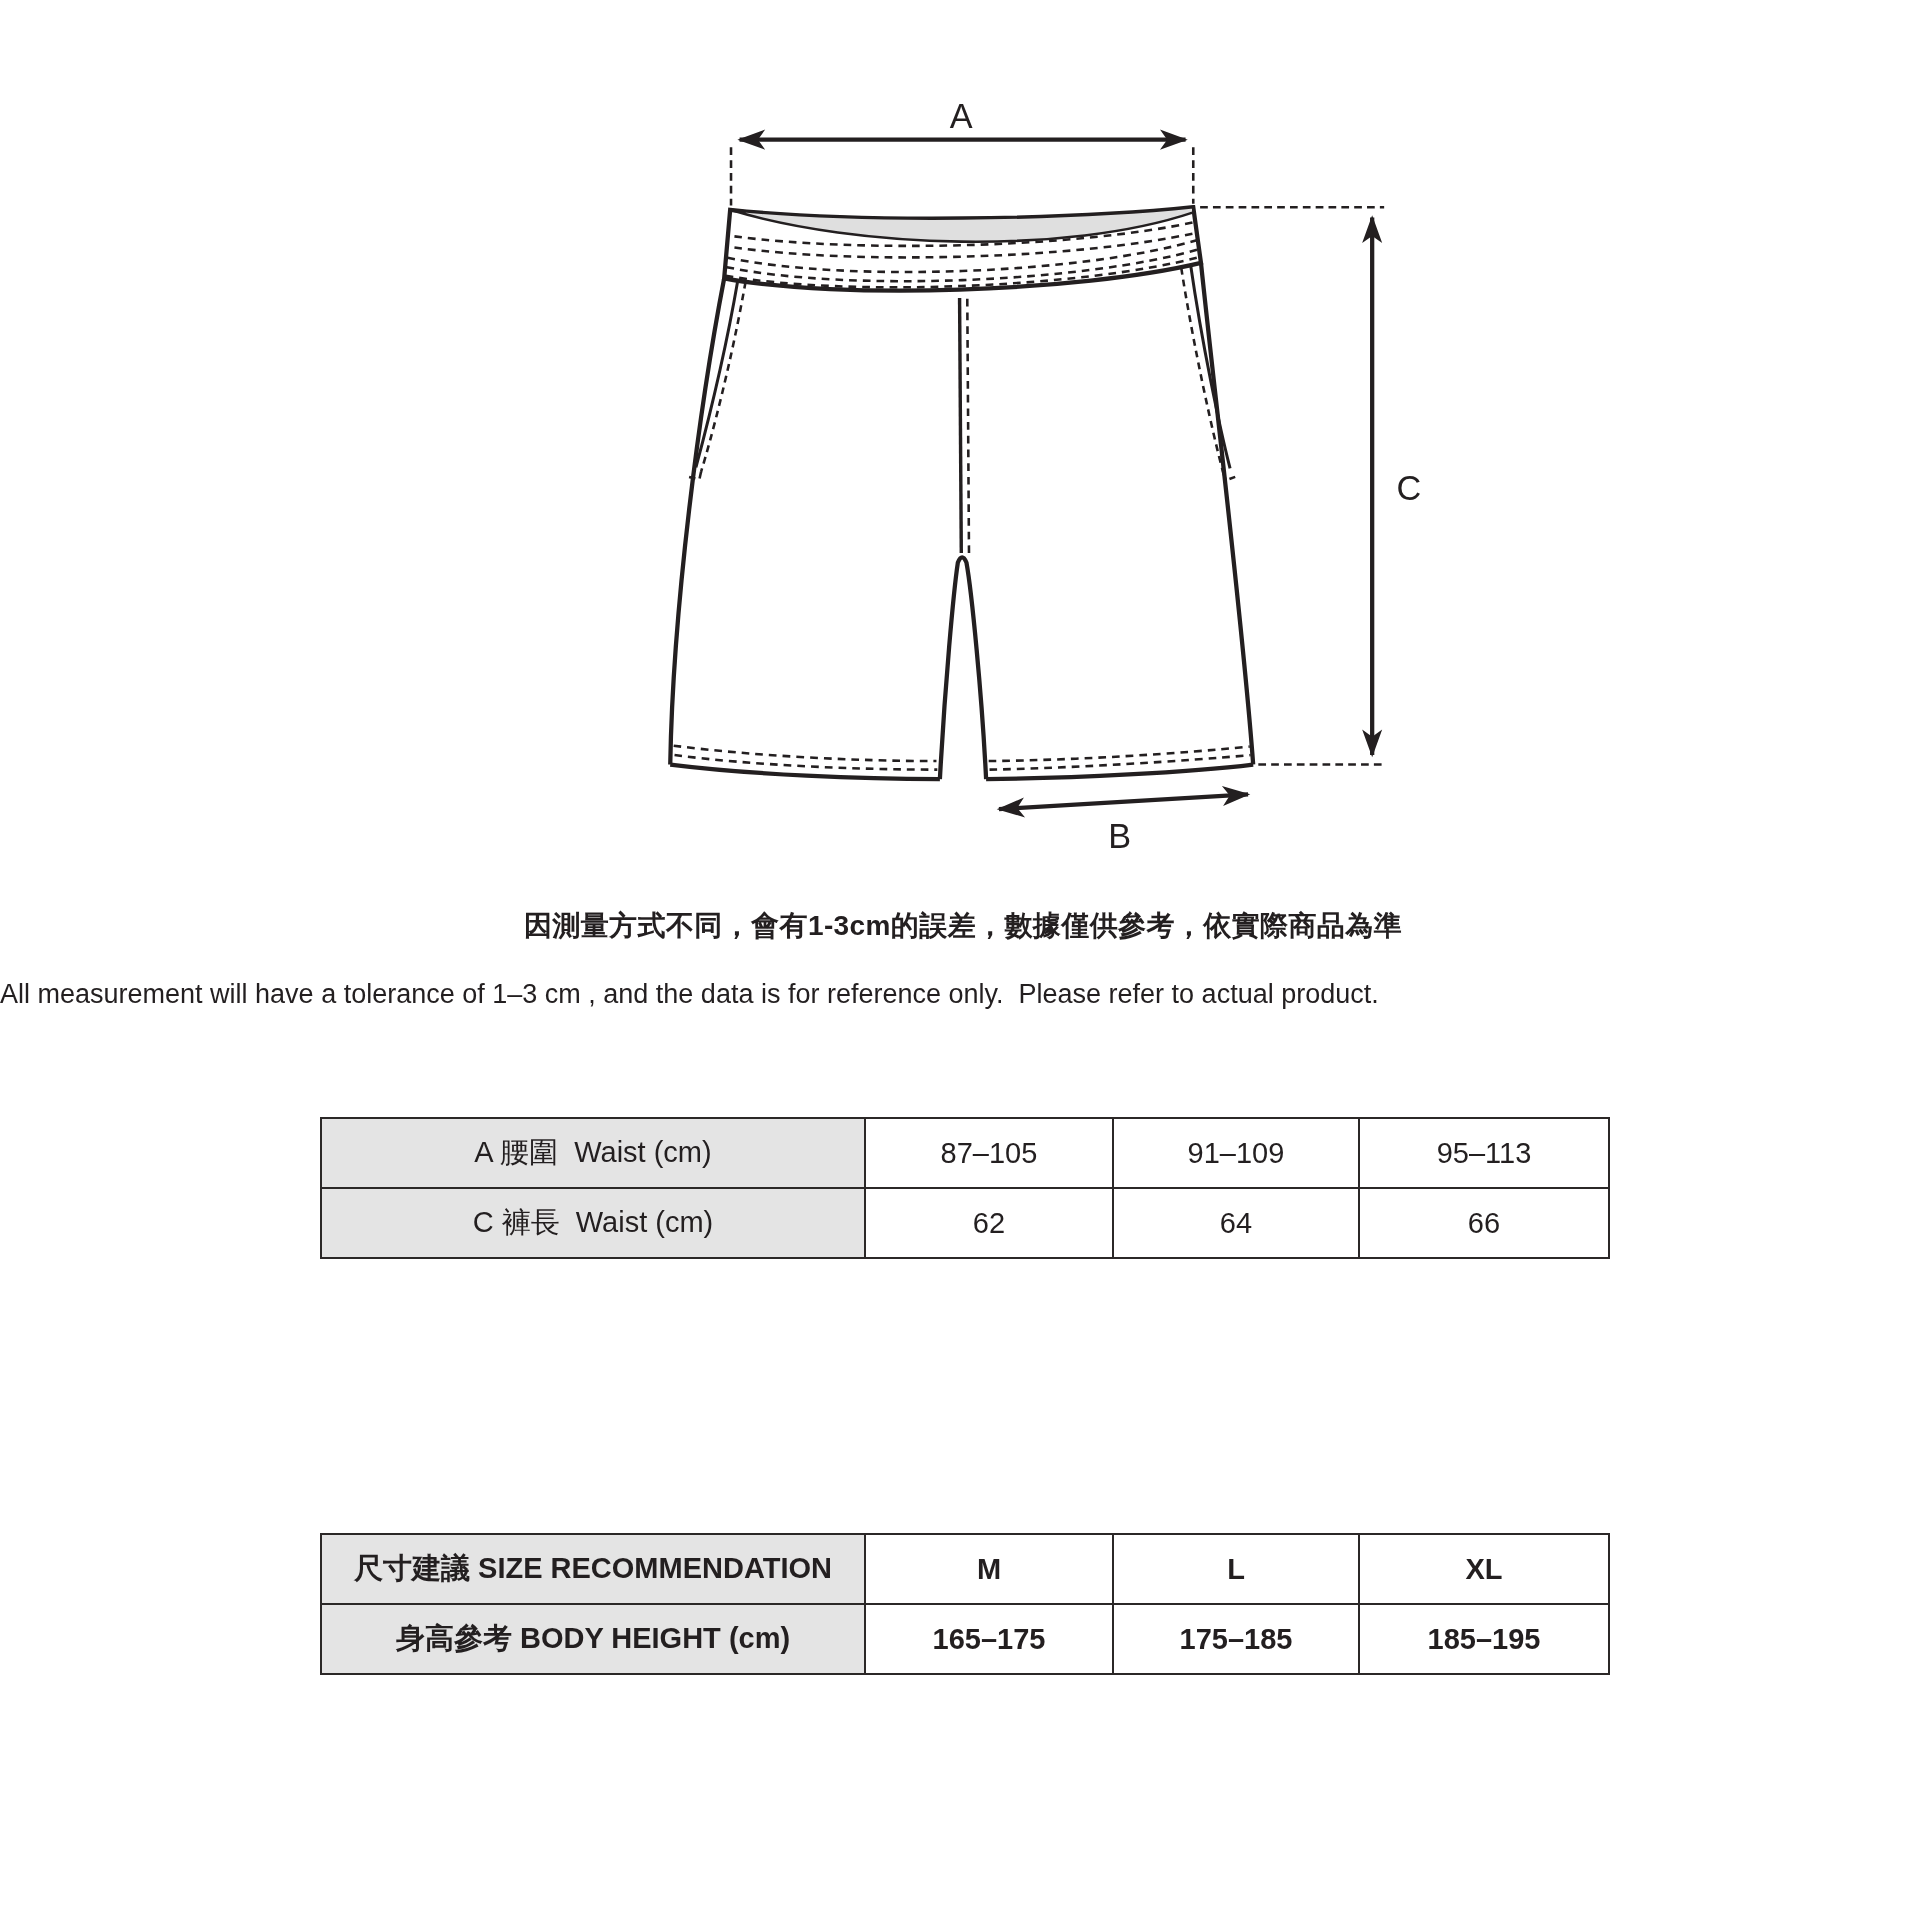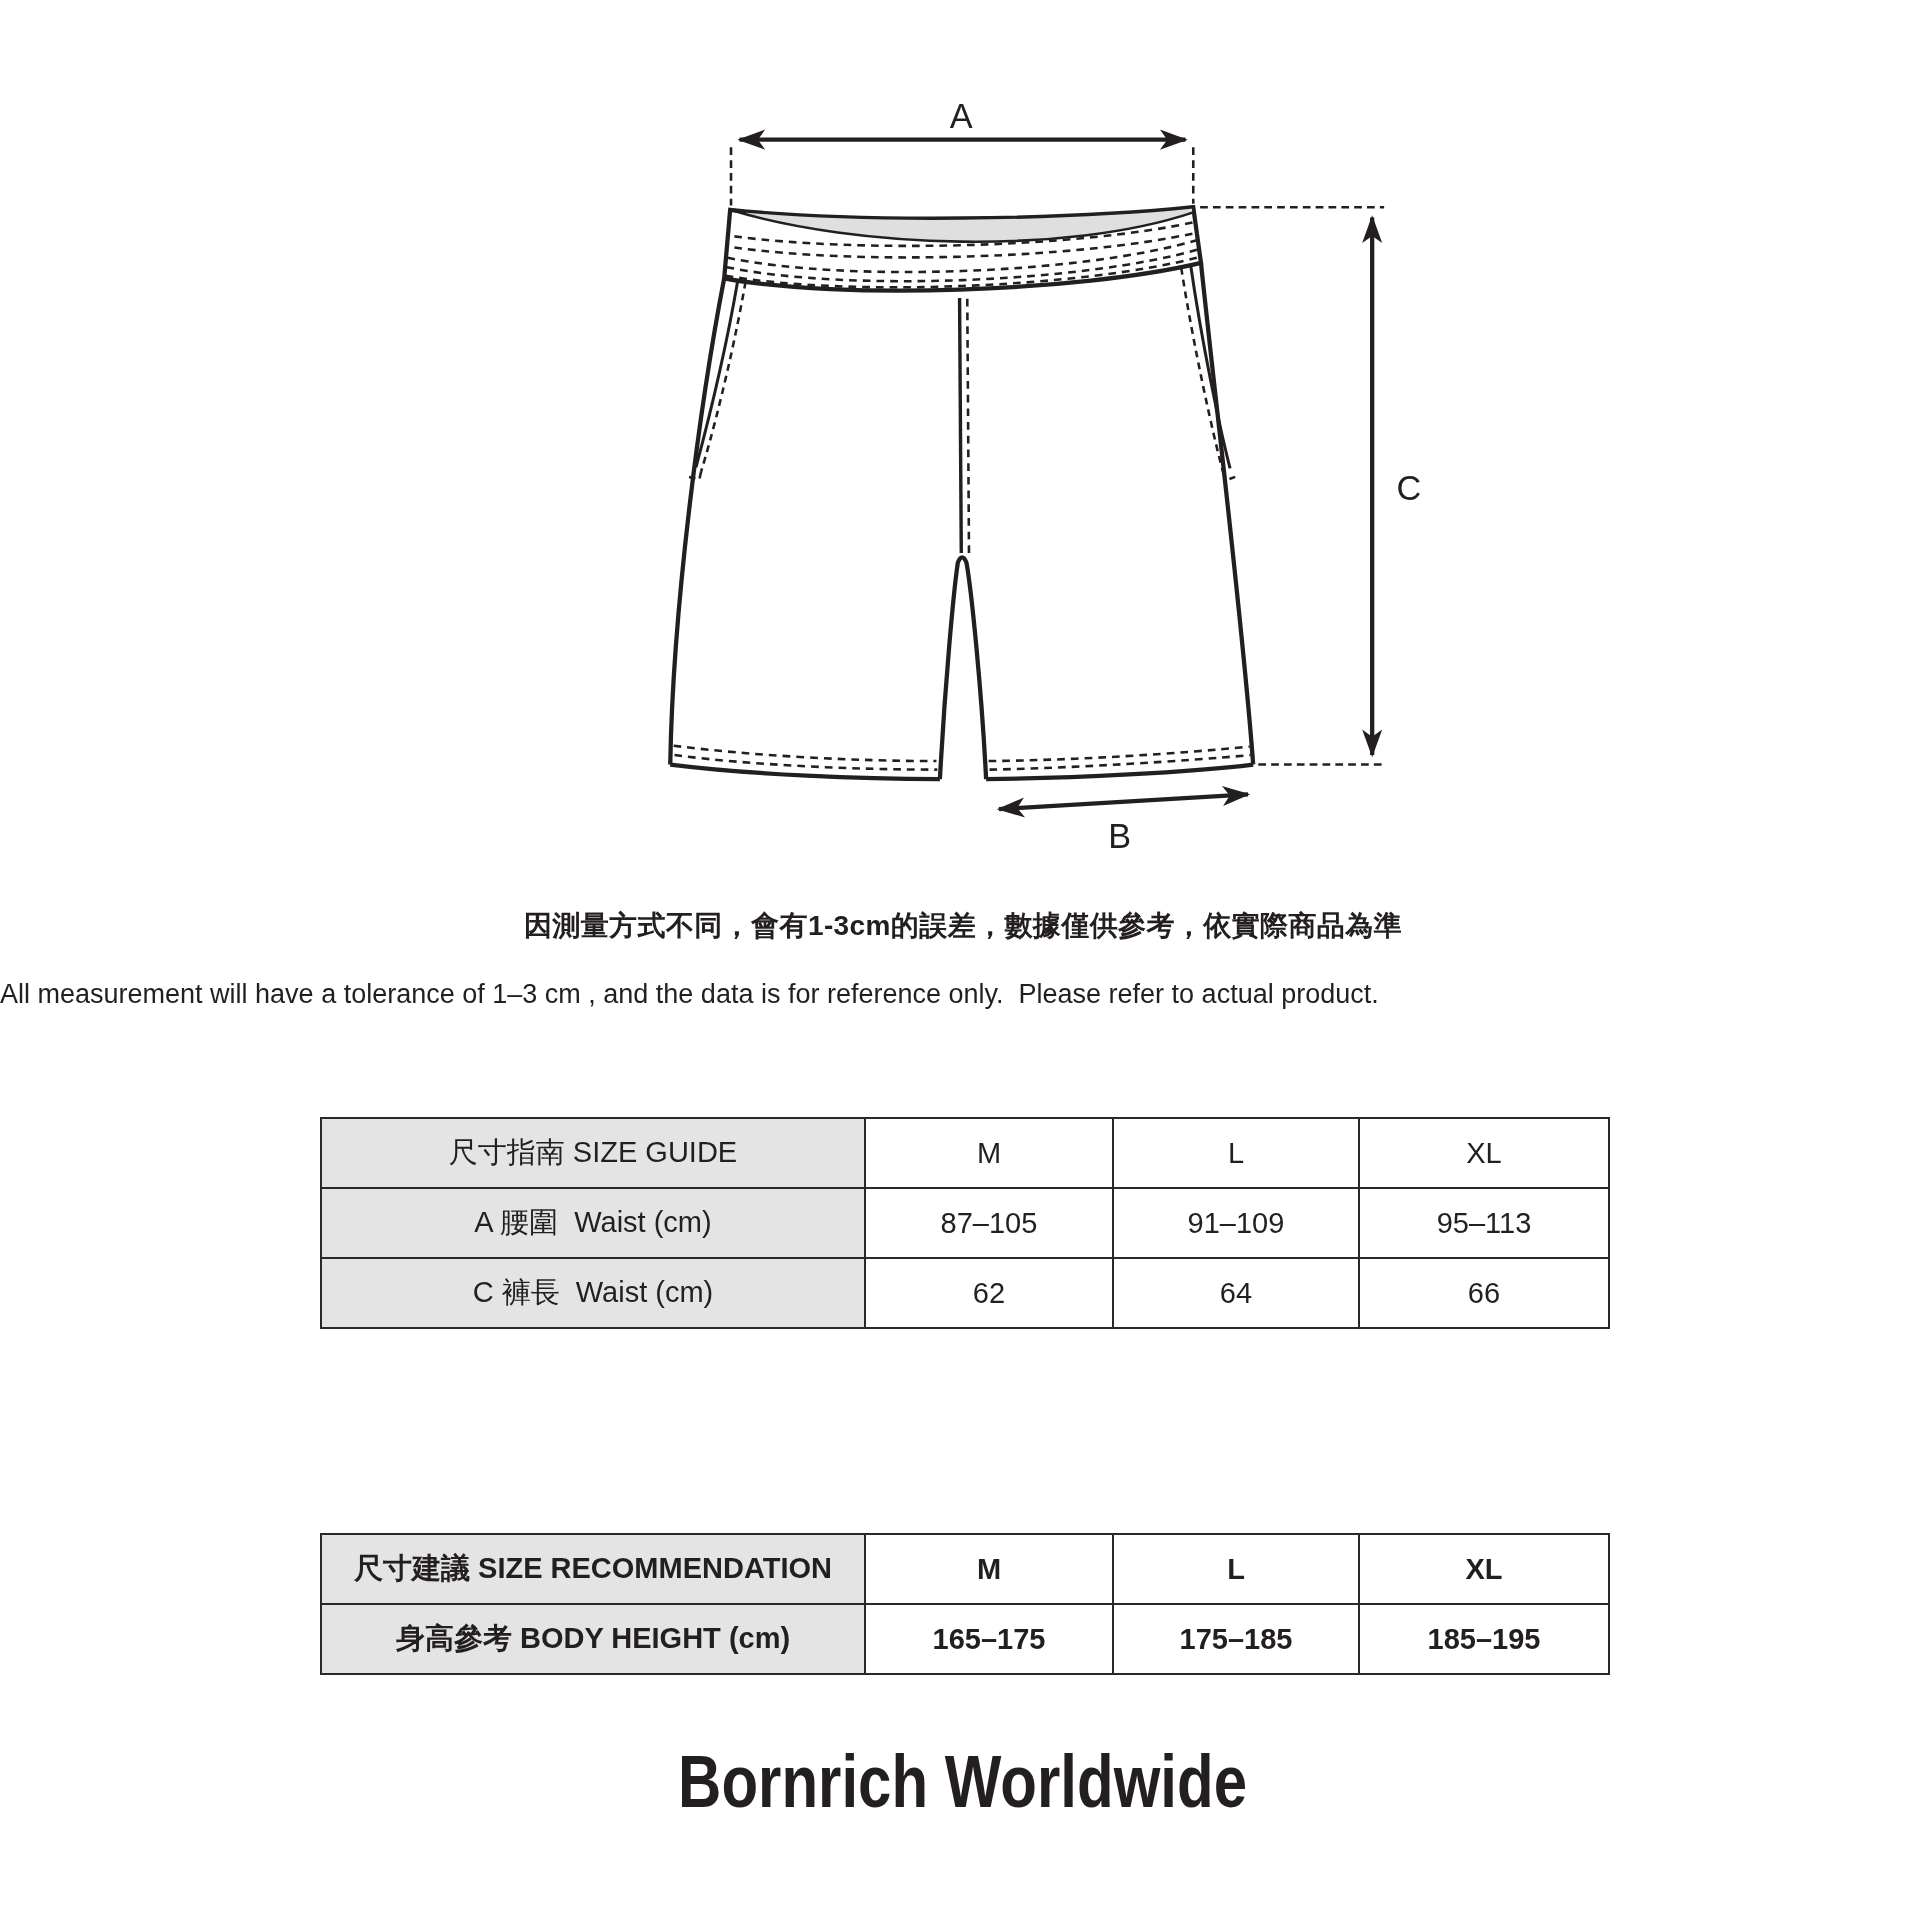--- a/index.html
+++ b/index.html
@@ -125,26 +125,20 @@
 
   <table class="size-table" id="size-guide-table">
     <colgroup>
         <col style="width:544px">
         <col style="width:248px">
         <col style="width:246px">
         <col style="width:250px">
       </colgroup>
     <tbody>
       <tr>
-        <td class="lbl">尺寸指南 SIZE GUIDE</td>
-        <td>M</td>
-        <td>L</td>
-        <td>XL</td>
-      </tr>
-      <tr>
         <td class="lbl">A 腰圍  Waist (cm)</td>
         <td>87–105</td>
         <td>91–109</td>
         <td>95–113</td>
       </tr>
       <tr>
         <td class="lbl">C 褲長  Waist (cm)</td>
         <td>62</td>
         <td>64</td>
         <td>66</td>
@@ -168,18 +162,15 @@
       </tr>
       <tr>
         <td class="lbl">身高參考 BODY HEIGHT (cm)</td>
         <td>165–175</td>
         <td>175–185</td>
         <td>185–195</td>
       </tr>
     </tbody>
   </table>
 
-  <div class="brand-footer">
-    <span>Bornrich Worldwide</span>
-  </div>
 
 </div>
 
 
 </body></html>

